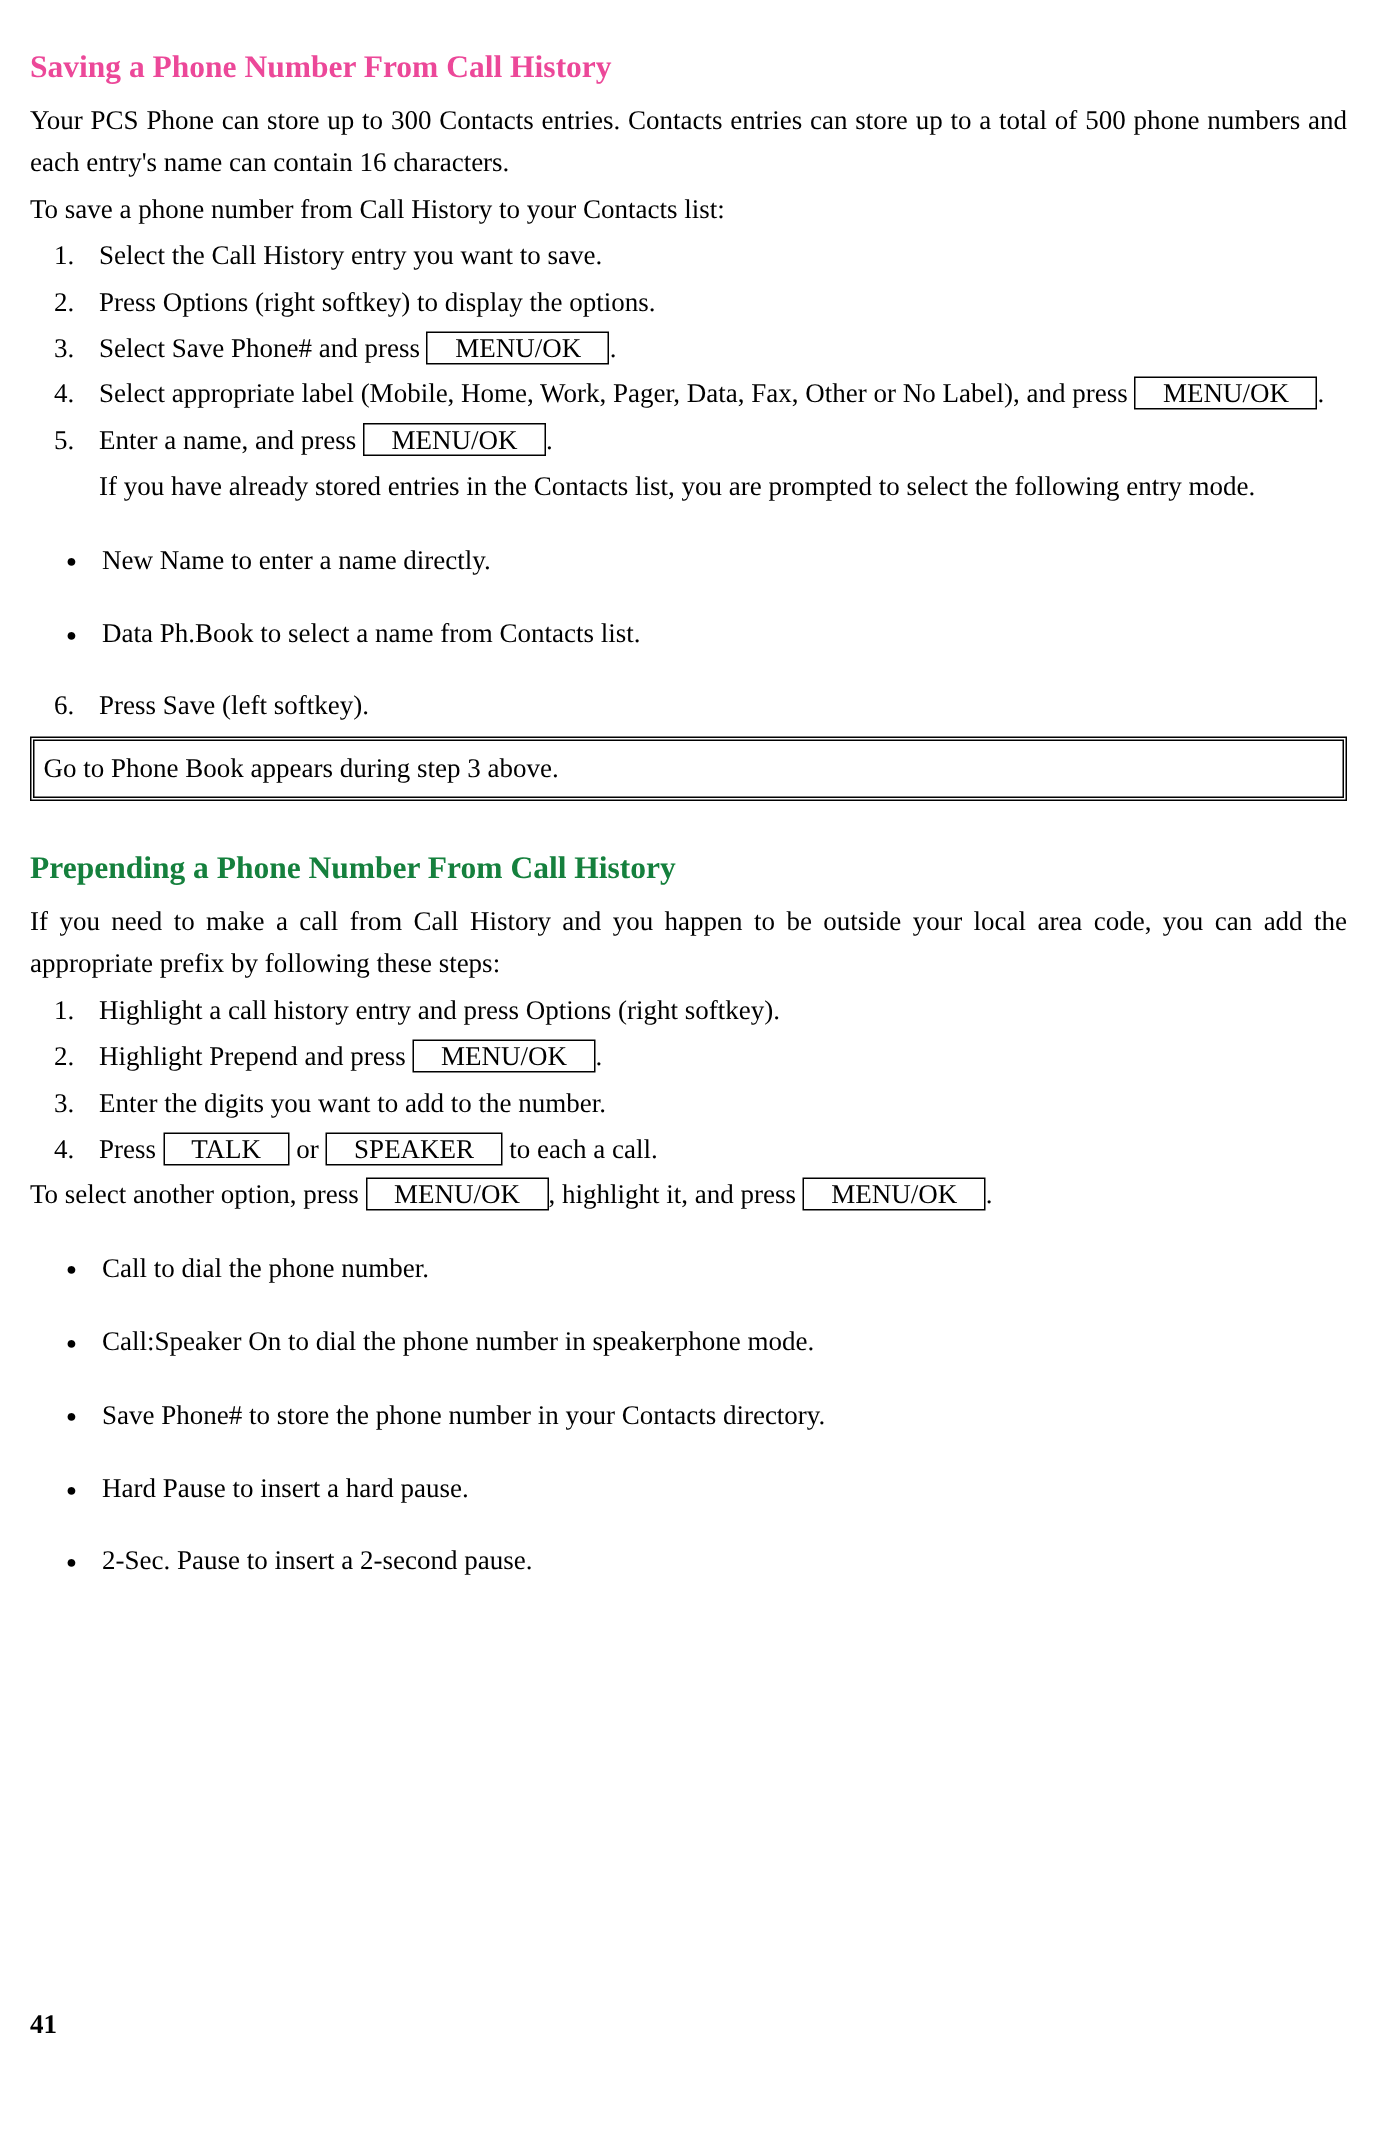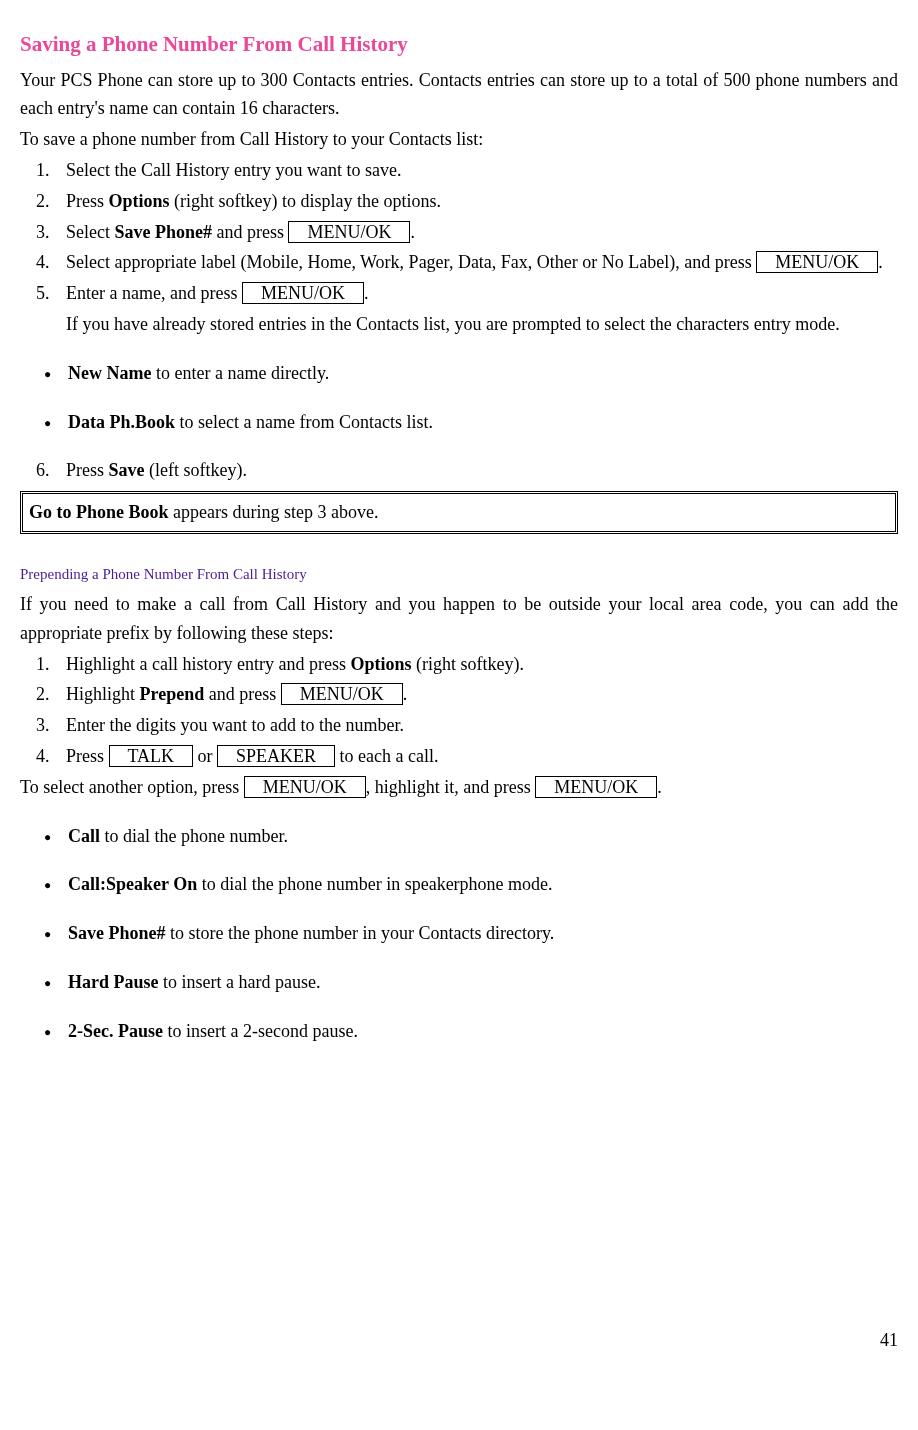--- a/index.html
+++ b/index.html
@@ -12,23 +12,23 @@
       max-width: 920px;
     }
     .heading {
       color: #ec4899;
       font-weight: bold;
       font-size: 21px;
       margin-top: 8px;
       margin-bottom: 4px;
     }
     .heading2 {
-      color: #4c1d95;
-      font-weight: normal;
-      font-size: 15px;
+      color: #15803d;
+      font-weight: bold;
+      font-size: 21px;
       margin-top: 28px;
       margin-bottom: 4px;
     }
     .para {
       margin: 2px 0;
       text-align: justify;
     }
     ol {
       margin: 2px 0;
       padding-left: 46px;
@@ -60,34 +60,34 @@
       position: absolute;
       left: -24px;
       font-size: 12px;
       top: 6px;
     }
     .sub-para {
       margin-left: 46px;
       text-align: justify;
     }
     .bold {
-      font-weight: bold;
+      font-weight: normal;
     }
     .boxed {
       border: 0.5px solid #000;
       padding: 0 18px;
     }
     .note-box {
       border: 3px double #000;
       padding: 4px 6px;
       margin: 6px 0;
     }
     .page-num {
-      text-align: right;
-      font-weight: normal;
+      text-align: left;
+      font-weight: bold;
       margin-top: 280px;
     }
     .justify {
       text-align: justify;
     }
   </style>
 </head>
 <body>
 
 <div class="heading">Saving a Phone Number From Call History</div>
@@ -95,21 +95,21 @@
 <div class="para">To save a phone number from Call History to your Contacts list:</div>
 
 <ol>
   <li>Select the Call History entry you want to save.</li>
   <li><span>Press </span><span class="bold">Options</span><span> (right softkey) to display the options.</span></li>
   <li><span>Select </span><span class="bold">Save Phone#</span><span> and press </span><span class="boxed">MENU/OK</span><span>.</span></li>
   <li class="justify"><span>Select appropriate label (Mobile, Home, Work, Pager, Data, Fax, Other or No Label), and press </span><span class="boxed">MENU/OK</span><span>.</span></li>
   <li><span>Enter a name, and press </span><span class="boxed">MENU/OK</span><span>.</span></li>
 </ol>
 
-<div class="sub-para justify">If you have already stored entries in the Contacts list, you are prompted to select the characters entry mode.</div>
+<div class="sub-para justify">If you have already stored entries in the Contacts list, you are prompted to select the following entry mode.</div>
 
 <ul>
   <li><span class="bold">New Name</span><span> to enter a name directly.</span></li>
   <li><span class="bold">Data Ph.Book</span><span> to select a name from Contacts list.</span></li>
 </ul>
 
 <ol start="6" style="counter-reset: item 5;">
   <li><span>Press </span><span class="bold">Save</span><span> (left softkey).</span></li>
 </ol>
 

